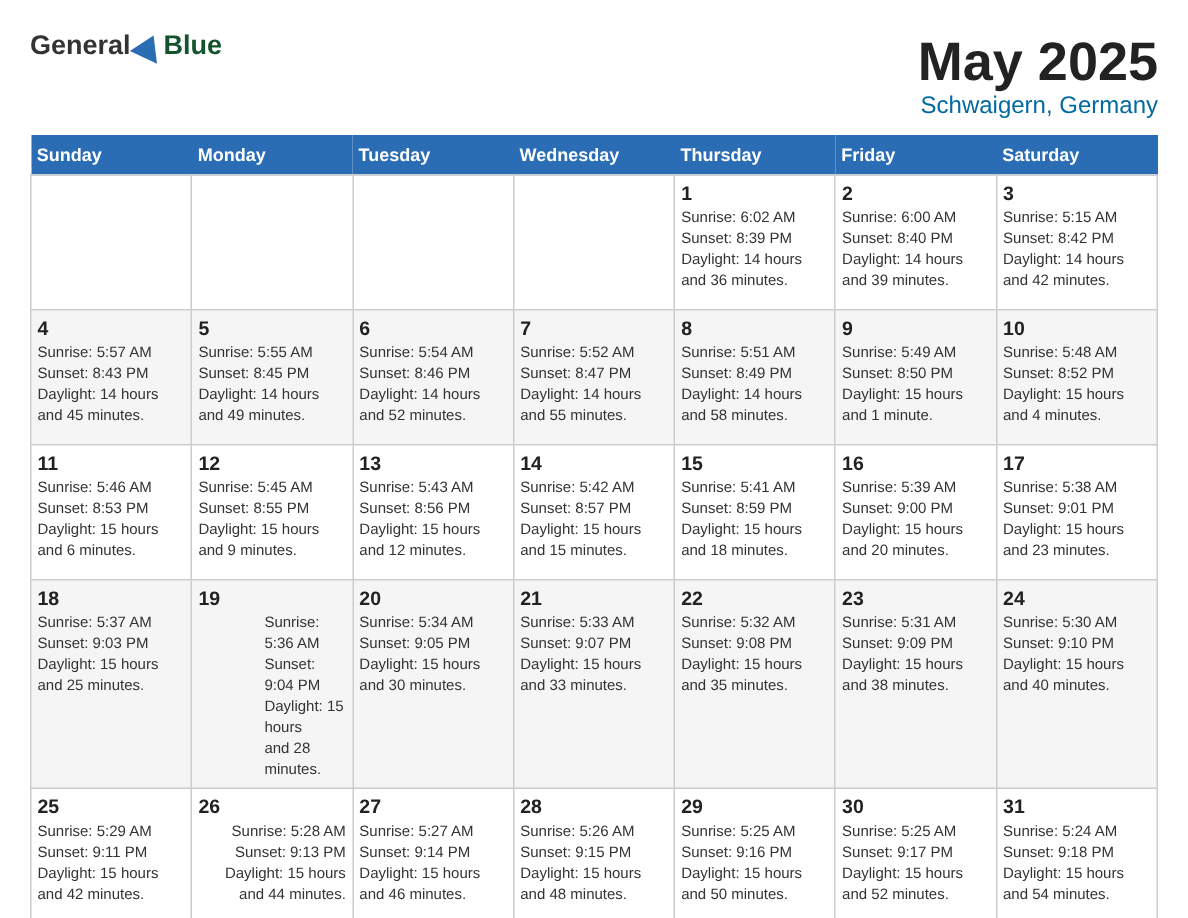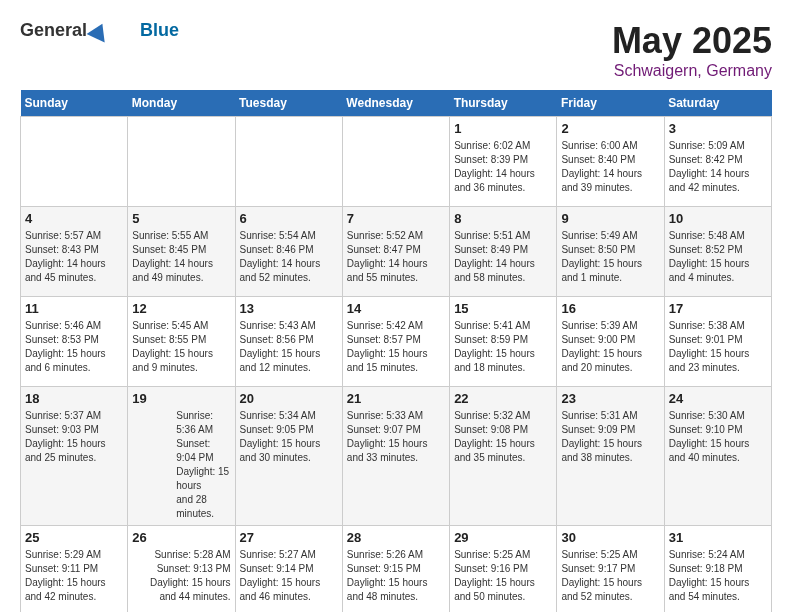--- a/index.html
+++ b/index.html
@@ -26,22 +26,21 @@
       align-items: center;
     }
     .logo-general {
       font-size: 18px;
       font-weight: bold;
       color: #333;
     }
     .logo-blue {
       font-size: 18px;
       font-weight: bold;
-      color: #0369a1;
-      margin-left: 31px;
+      color: #14532d;
     }
     .logo-triangle {
       width: 0;
       height: 0;
       border-left: 10px solid transparent;
       border-right: 10px solid transparent;
       border-bottom: 16px solid #2a6db5;
       margin-left: 2px;
       transform: rotate(25deg);
     }
@@ -49,21 +48,21 @@
       text-align: right;
     }
     .title-month {
       font-size: 36px;
       font-weight: bold;
       color: #222;
       margin-left: 44px;
     }
     .title-location {
       font-size: 16px;
-      color: #701a75;
+      color: #0369a1;
     }
     table {
       width: 100%;
       border-collapse: collapse;
       font-size: 11px;
     }
     thead tr th {
       background-color: #2a6db5;
       color: #fff;
       padding: 6px 4px;
@@ -141,21 +140,21 @@
         </td>
         <td>
           <div class="day-number">2</div>
           <div class="day-info" style="white-space: pre-line;">Sunrise: 6:00 AM
 Sunset: 8:40 PM
 Daylight: 14 hours
 and 39 minutes.</div>
         </td>
         <td>
           <div class="day-number">3</div>
-          <div class="day-info" style="white-space: pre-line;">Sunrise: 5:09 AM
+          <div class="day-info" style="white-space: pre-line;">Sunrise: 5:15 AM
 Sunset: 8:42 PM
 Daylight: 14 hours
 and 42 minutes.</div>
         </td>
       </tr>
       <tr>
         <td>
           <div class="day-number">4</div>
           <div class="day-info" style="white-space: pre-line;">Sunrise: 5:57 AM
 Sunset: 8:43 PM

